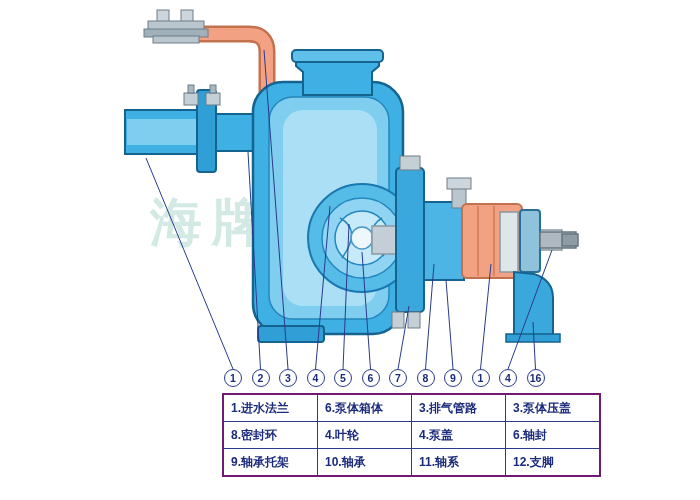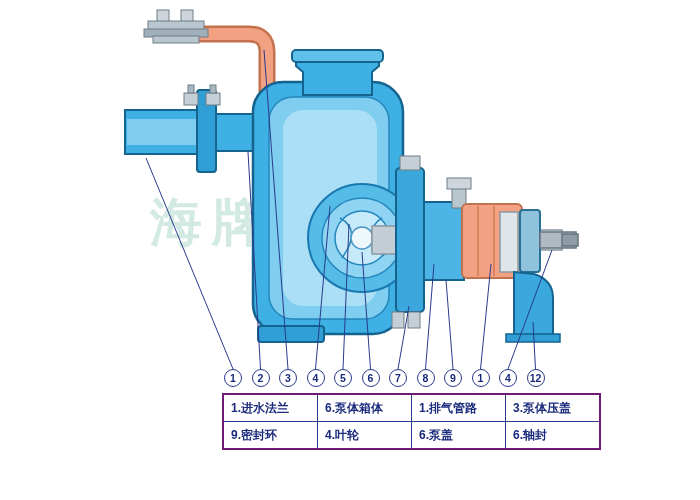--- a/index.html
+++ b/index.html
@@ -127,32 +127,38 @@
   <div class="co" style="left:251.5px">2</div>
   <div class="co" style="left:279px">3</div>
   <div class="co" style="left:306.5px">4</div>
   <div class="co" style="left:334px">5</div>
   <div class="co" style="left:361.5px">6</div>
   <div class="co" style="left:389px">7</div>
   <div class="co" style="left:416.5px">8</div>
   <div class="co" style="left:444px">9</div>
   <div class="co" style="left:471.5px">1</div>
   <div class="co" style="left:499px">4</div>
-  <div class="co" style="left:526.5px">12</div>
+  <div class="co" style="left:526.5px">16</div>
 
   <table class="legend">
     <tbody>
         <tr>
       <td>1.进水法兰</td>
       <td>6.泵体箱体</td>
-      <td>1.排气管路</td>
+      <td>3.排气管路</td>
       <td>3.泵体压盖</td>
     </tr>
     <tr>
-      <td>9.密封环</td>
+      <td>8.密封环</td>
       <td>4.叶轮</td>
-      <td>6.泵盖</td>
+      <td>4.泵盖</td>
       <td>6.轴封</td>
+    </tr>
+    <tr>
+      <td>9.轴承托架</td>
+      <td>10.轴承</td>
+      <td>11.轴系</td>
+      <td>12.支脚</td>
     </tr>
   </tbody>
     </table>
 
 </div>
 
 </body></html>

